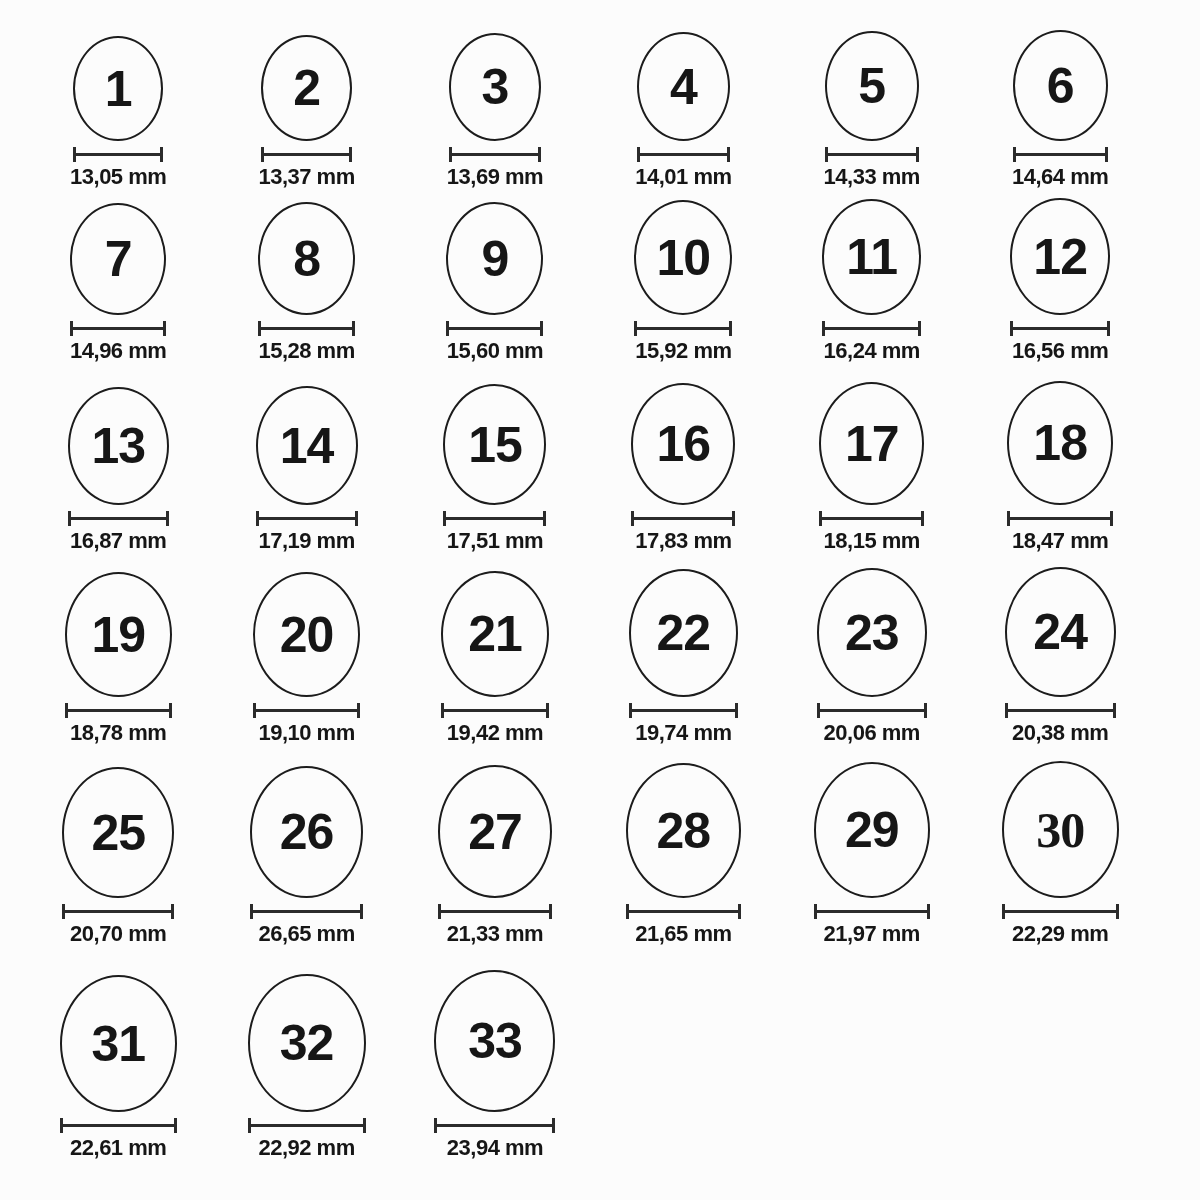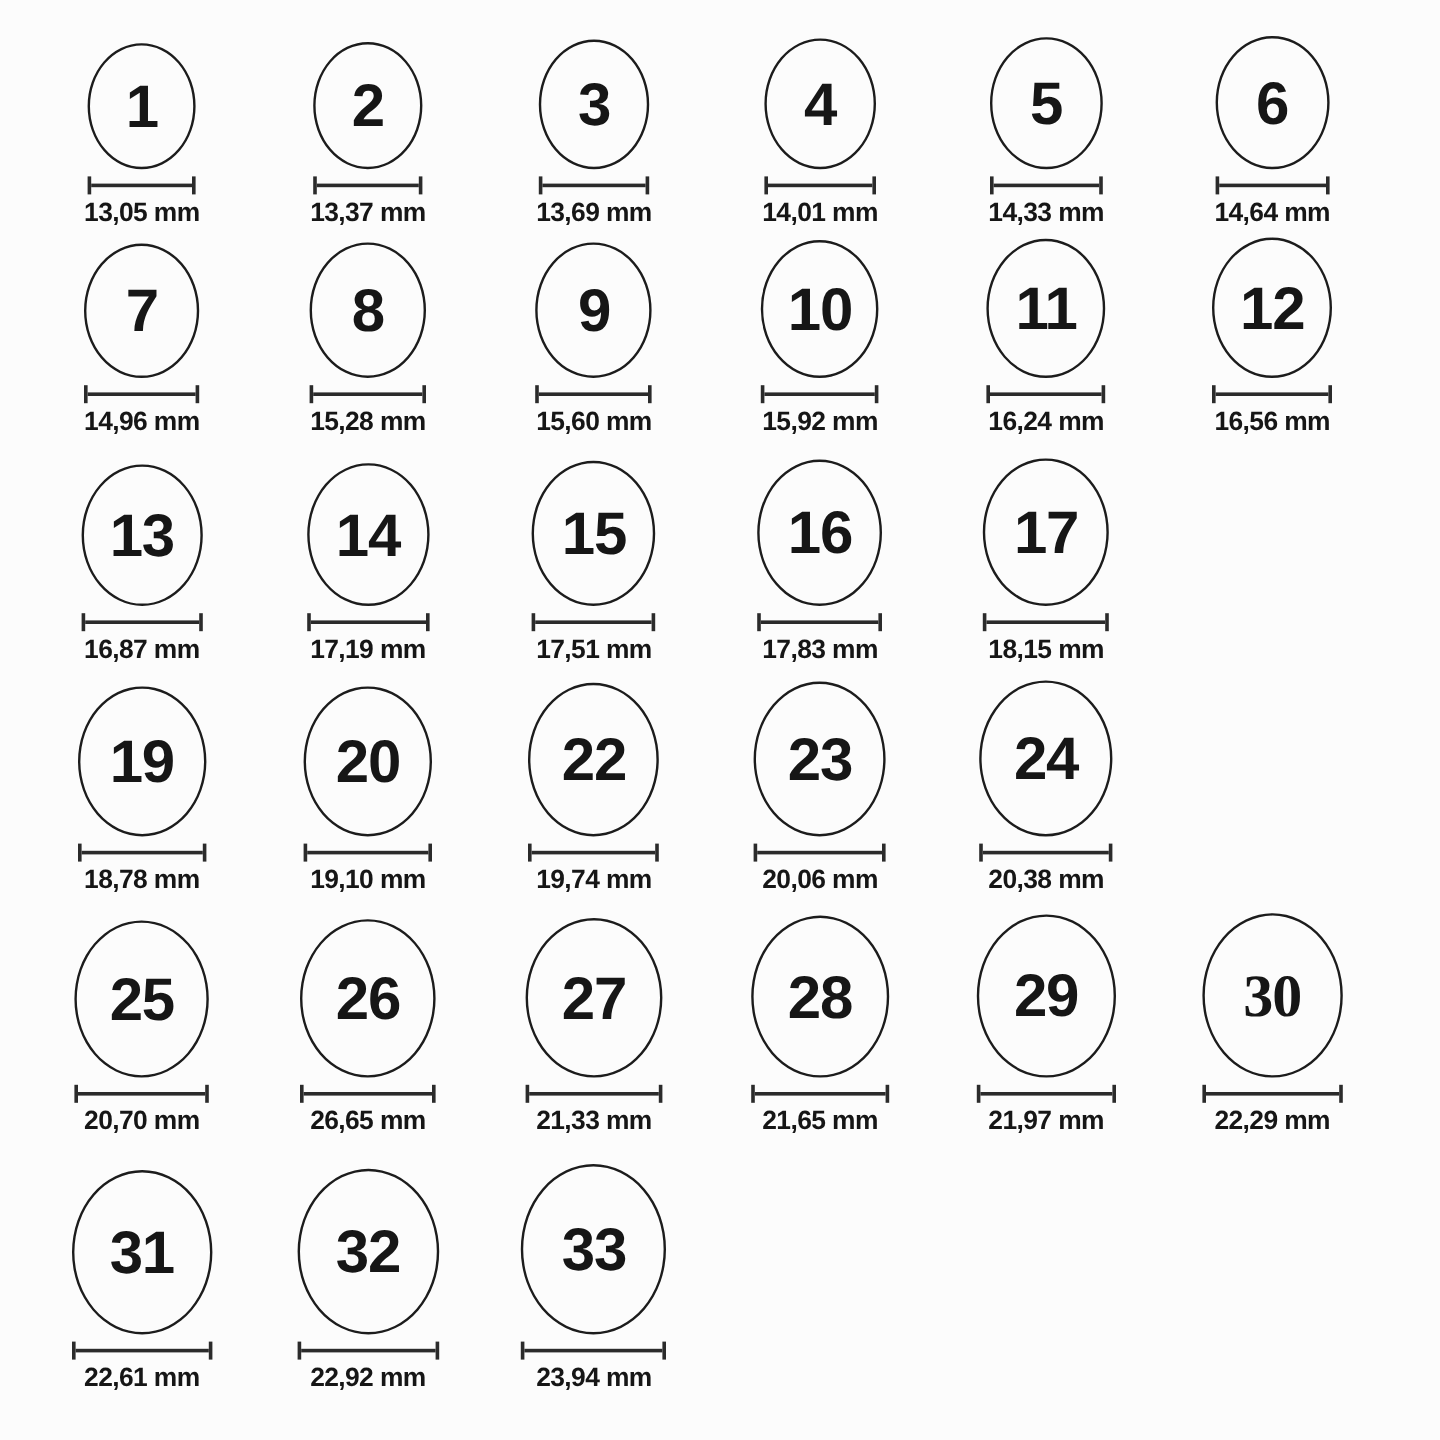--- a/index.html
+++ b/index.html
@@ -259,20 +259,31 @@
         <div class="circle" style="width: 105px; height: 123px; text-align: center;">
           <span class="num">17</span>
         </div>
         <div class="measure" style="width: 105px;">
           <span class="tick"></span>
           <span class="bar"></span>
           <span class="tick"></span>
         </div>
         <div class="label">18,15 mm</div>
       </div>
+      <div class="cell">
+        <div class="circle" style="width: 106px; height: 124px;">
+          <span class="num">18</span>
+        </div>
+        <div class="measure" style="width: 106px;">
+          <span class="tick"></span>
+          <span class="bar"></span>
+          <span class="tick"></span>
+        </div>
+        <div class="label">18,47 mm</div>
+      </div>
     </div>
     <div class="row" style="height: 192px;">
       <div class="cell">
         <div class="circle" style="width: 107px; height: 125px;">
           <span class="num">19</span>
         </div>
         <div class="measure" style="width: 107px;">
           <span class="tick"></span>
           <span class="bar"></span>
           <span class="tick"></span>
@@ -282,20 +293,31 @@
       <div class="cell">
         <div class="circle" style="width: 107px; height: 125px; text-align: center;">
           <span class="num">20</span>
         </div>
         <div class="measure" style="width: 107px;">
           <span class="tick"></span>
           <span class="bar"></span>
           <span class="tick"></span>
         </div>
         <div class="label">19,10 mm</div>
+      </div>
+      <div class="cell">
+        <div class="circle" style="width: 108px; height: 126px;">
+          <span class="num">21</span>
+        </div>
+        <div class="measure" style="width: 108px;">
+          <span class="tick"></span>
+          <span class="bar"></span>
+          <span class="tick"></span>
+        </div>
+        <div class="label">19,42 mm</div>
       </div>
       <div class="cell">
         <div class="circle" style="width: 109px; height: 128px;">
           <span class="num">22</span>
         </div>
         <div class="measure" style="width: 109px;">
           <span class="tick"></span>
           <span class="bar"></span>
           <span class="tick"></span>
         </div>

